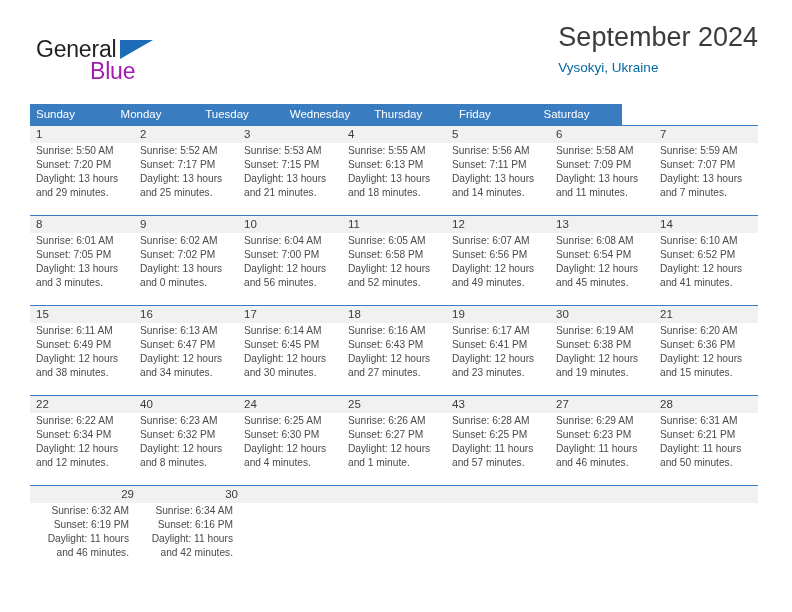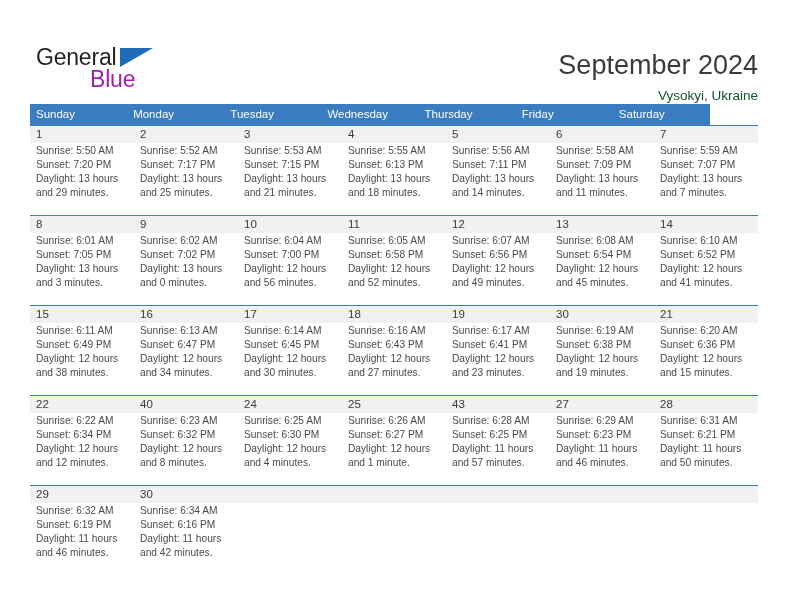--- a/index.html
+++ b/index.html
@@ -25,21 +25,21 @@
   .header {
     position: absolute;
     left: 0;
     top: 0;
     width: 792px;
     height: 104px;
   }
   .logo {
     position: absolute;
     left: 36px;
-    top: 44px;
+    top: 36px;
     width: 150px;
     height: 48px;
   }
   .logo-general {
     position: absolute;
     left: 0;
     top: 0;
     font-size: 23px;
     letter-spacing: -0.2px;
     color: #231f20;
@@ -59,47 +59,47 @@
     left: 54px;
     top: 22px;
     font-size: 23px;
     letter-spacing: -0.2px;
     color: #a21caf;
     line-height: 26px;
   }
   .title-block {
     position: absolute;
     right: 34px;
-    top: 48px;
-    text-align: right;
+    top: 20px;
+    text-align: left;
   }
   .month-title {
     font-size: 27px;
     color: #3b3b3b;
     line-height: 34px;
     white-space: nowrap;
   }
   .location {
     font-size: 13.5px;
-    color: #14532d;
+    color: #0369a1;
     line-height: 20px;
     margin-top: 4px;
     white-space: nowrap;
   }
 
   
   .calendar {
     position: absolute;
     left: 30px;
     top: 104px;
     width: 728px;
   }
   .weekday-row {
     display: flex;
-    width: 680px;
+    width: 592px;
     height: 21px;
     background: #3a7cc0;
   }
   .weekday {
     flex: 1 1 0;
     color: #ffffff;
     font-size: 11.5px;
     line-height: 21px;
     padding-left: 6px;
     box-sizing: border-box;
@@ -120,20 +120,21 @@
     width: 104px;
     box-sizing: border-box;
     padding: 0;
     background: #ffffff;
     height: 89px;
     position: relative;
     overflow: hidden;
   }
   .week-row.week-last .day-cell {
     height: 84px;
+    text-align: right;
   }
   .day-num {
     height: 17px;
     background: #f1f1f1;
     font-size: 11.5px;
     color: #3b3b3b;
     line-height: 17px;
     padding-left: 6px;
     box-sizing: border-box;
   }

